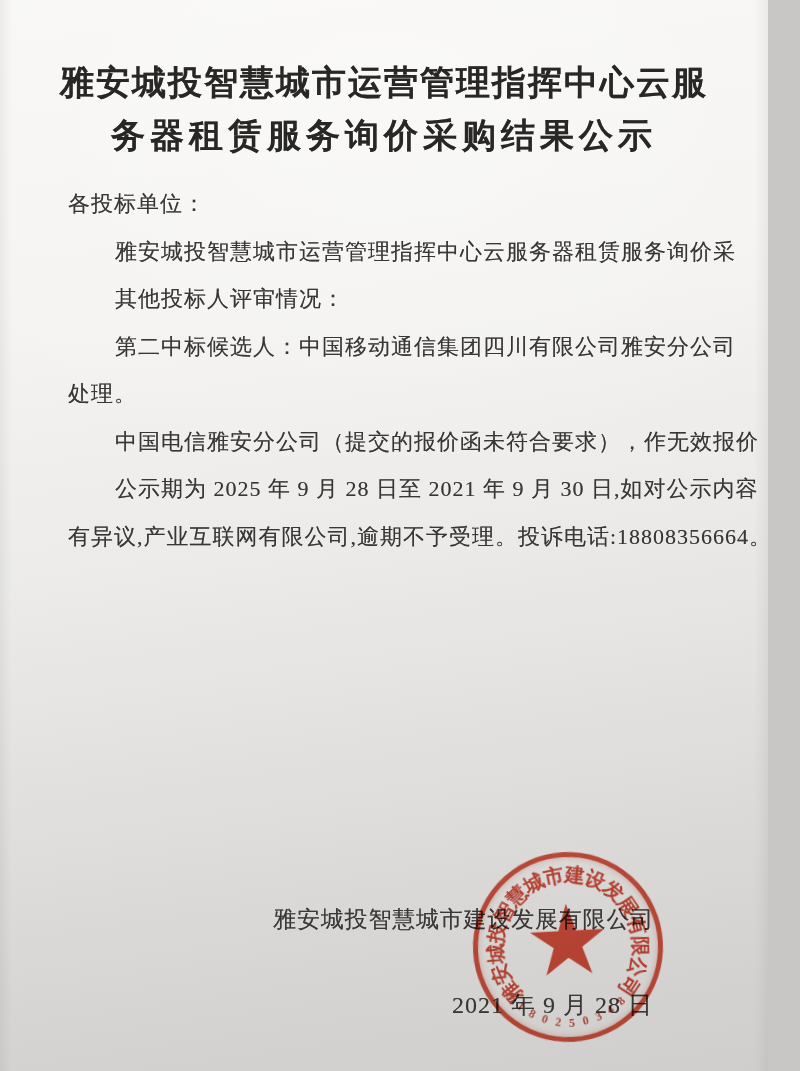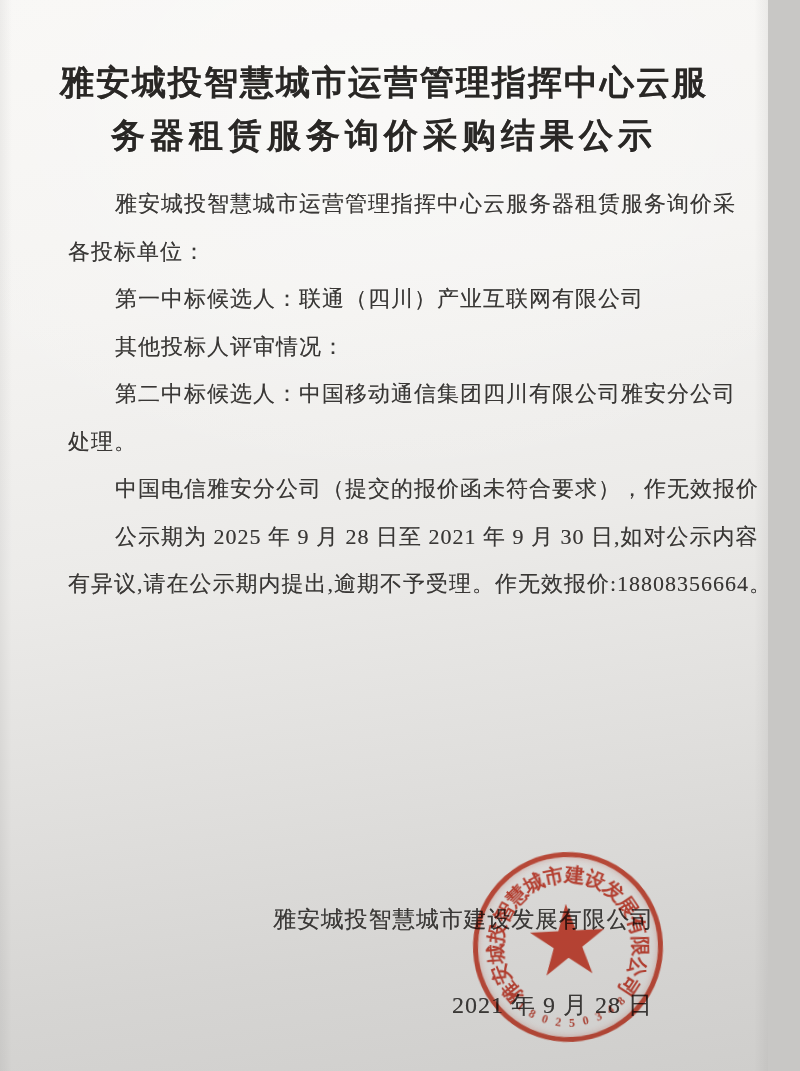--- a/index.html
+++ b/index.html
@@ -139,29 +139,28 @@
 <body>
 
 <div class="page">
 
   <h1 class="doc-title">
     <span class="t-line1">雅安城投智慧城市运营管理指挥中心云服</span>
     <span class="t-line2">务器租赁服务询价采购结果公示</span>
   </h1>
 
   <div class="doc-body">
+    <div class="doc-line">各投标单位：</div>
     <div class="doc-line indent">雅安城投智慧城市运营管理指挥中心云服务器租赁服务询价采</div>
-    <div class="doc-line">各投标单位：</div>
-    <div class="doc-line indent">第一中标候选人：联通（四川）产业互联网有限公司</div>
     <div class="doc-line indent">其他投标人评审情况：</div>
     <div class="doc-line indent">第二中标候选人：中国移动通信集团四川有限公司雅安分公司</div>
     <div class="doc-line">处理。</div>
     <div class="doc-line indent">中国电信雅安分公司（提交的报价函未符合要求），作无效报价</div>
     <div class="doc-line indent">公示期为 2025 年 9 月 28 日至 2021 年 9 月 30 日,如对公示内容</div>
-    <div class="doc-line">有异议,请在公示期内提出,逾期不予受理。作无效报价:18808356664。</div>
+    <div class="doc-line">有异议,产业互联网有限公司,逾期不予受理。投诉电话:18808356664。</div>
   </div>
 
   <div class="signature-line">雅安城投智慧城市建设发展有限公司</div>
   <div class="date-line">2021 年 9 月 28 日</div>
 
   <div class="stamp" style="color: rgb(207, 58, 40);">
     <div class="stamp-ring"></div>
     <div class="stamp-star">★</div>
     <div>
         <span class="stamp-arc-char" style="transform: translate(-50%, -50%) rotate(-126deg) translateY(-72px);">雅</span>

